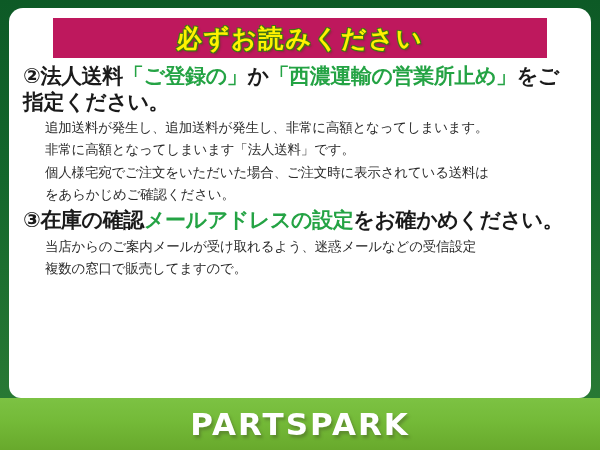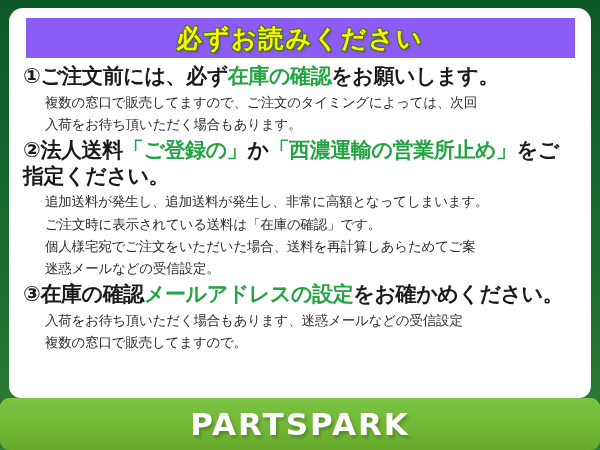--- a/index.html
+++ b/index.html
@@ -32,23 +32,23 @@
     box-sizing: border-box;
     background: #ffffff;
     border-radius: 14px 14px 12px 12px;
     padding: 10px 0 0 0;
     overflow: hidden;
   }
 
   
   .title-bar {
     margin: 0 auto;
-    width: 549px;
+    width: 494px;
     height: 40px;
-    background: #8b5cf6;
+    background: #be185d;
     display: flex;
     align-items: center;
     justify-content: center;
   }
   .title-text {
     color: #fff200;
     font-size: 25px;
     font-weight: bold;
     letter-spacing: 2px;
     line-height: 1;
@@ -98,21 +98,20 @@
   .footer {
     position: absolute;
     left: 0;
     right: 0;
     bottom: 0;
     height: 52px;
     display: flex;
     align-items: center;
     justify-content: center;
     background: linear-gradient(180deg, #7cc243 0%, #74ba38 45%, #68a92c 100%);
-    border-radius: 9px;
   }
   .brand {
     color: #ffffff;
     font-size: 31px;
     font-weight: bold;
     letter-spacing: 2px;
     line-height: 1;
     text-shadow: 2px 3px 3px rgba(70,90,40,0.45);
   }
 </style>
@@ -121,34 +120,29 @@
 
 <div class="banner">
   <div class="card">
 
     <div class="title-bar">
       <span class="title-text">必ずお読みください</span>
     </div>
 
     <div class="notice-list">
         <div class="notice-item">
-          <div class="notice-heading"><span class="marker">①</span><span>ご注文前には、必ず</span><span class="hl">在庫の確認</span><span>をお願いします。</span></div>
-          <div class="notice-body">複数の窓口で販売してますので、ご注文のタイミングによっては、次回</div>
-          <div class="notice-body">入荷をお待ち頂いただく場合もあります。</div>
-        </div>
-        <div class="notice-item">
           <div class="notice-heading wrap"><span class="marker">②</span><span>法人送料</span><span class="hl">「ご登録の」</span><span>か</span><span class="hl">「西濃運輸の営業所止め」</span><span>をご指定ください。</span></div>
           <div class="notice-body">追加送料が発生し、追加送料が発生し、非常に高額となってしまいます。</div>
-          <div class="notice-body">ご注文時に表示されている送料は「在庫の確認」です。</div>
-          <div class="notice-body">個人様宅宛でご注文をいただいた場合、送料を再計算しあらためてご案</div>
-          <div class="notice-body">迷惑メールなどの受信設定。</div>
+          <div class="notice-body">非常に高額となってしまいます「法人送料」です。</div>
+          <div class="notice-body">個人様宅宛でご注文をいただいた場合、ご注文時に表示されている送料は</div>
+          <div class="notice-body">をあらかじめご確認ください。</div>
         </div>
         <div class="notice-item">
           <div class="notice-heading"><span class="marker">③</span><span>在庫の確認</span><span class="hl">メールアドレスの設定</span><span>をお確かめください。</span></div>
-          <div class="notice-body">入荷をお待ち頂いただく場合もあります、迷惑メールなどの受信設定</div>
+          <div class="notice-body">当店からのご案内メールが受け取れるよう、迷惑メールなどの受信設定</div>
           <div class="notice-body">複数の窓口で販売してますので。</div>
         </div>
       </div>
   </div>
 
   <div class="footer">
     <span class="brand">PARTSPARK</span>
   </div>
 </div>
 

